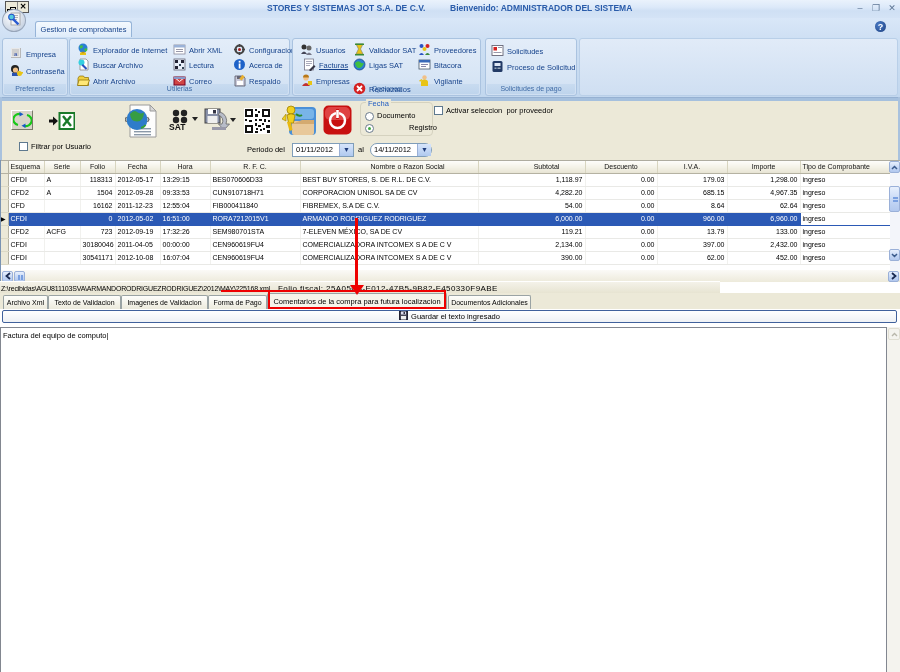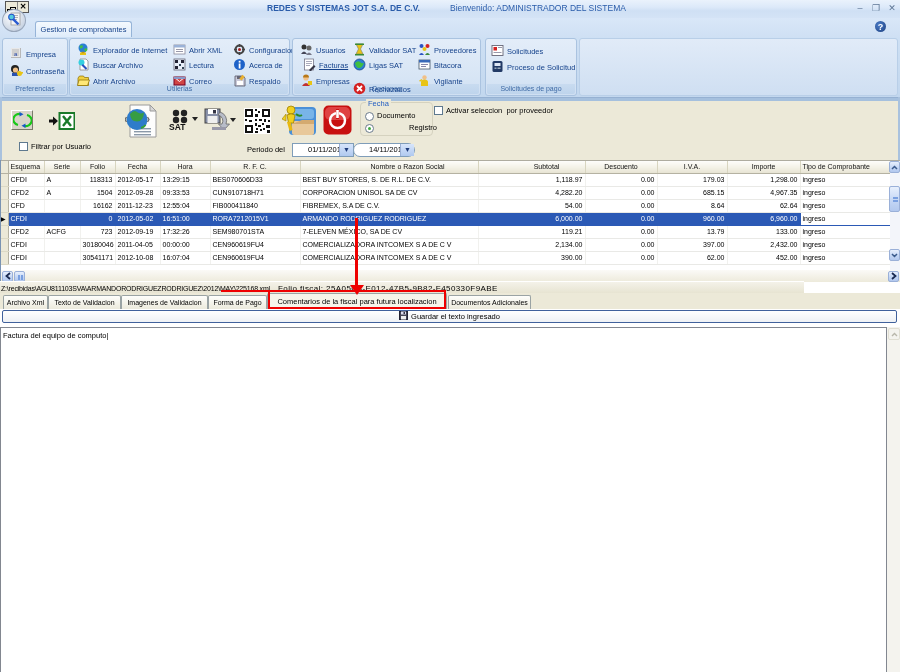--- a/index.html
+++ b/index.html
@@ -21,48 +21,48 @@
 
 #toolbar{left:0;top:98px;width:900px;height:62px;background:#ece9d8;border-top:3px solid #a5c0de;}
 .tbtext{font-size:7.5px;color:#000;}
 
 #fechabox{left:360px;top:102px;width:73px;height:34px;border:1px solid #d5d2bf;border-radius:4px;}
 #fechalab{left:366px;top:99px;font-size:7.5px;color:#2660c2;background:#ece9d8;padding:0 2px;}
 .radio{width:9px;height:9px;border-radius:50%;background:#fff;border:1px solid #6b7b8c;}
 .radiodot{position:absolute;left:2px;top:2px;width:3px;height:3px;border-radius:50%;background:#3faa3f;}
 .chk{width:9px;height:9px;background:#fff;border:1px solid #5e798f;}
 
-.datebox{top:143px;width:62px;height:14px;background:#fff;border:1px solid #7f9db9;font-size:7.5px;line-height:12px;padding-left:15px;}
+.datebox{top:143px;width:62px;height:14px;background:#fff;border:1px solid #7f9db9;font-size:7.5px;line-height:12px;padding-left:3px;}
 .datebtn{position:absolute;right:0px;top:0px;width:14px;height:12px;background:linear-gradient(#d7e5fb,#b0c9ef);border-left:1px solid #9ab0d6;color:#1e3c7b;font-size:7px;text-align:center;line-height:12px;}
 
 #grid{left:0;top:160px;width:900px;height:121px;background:#fff;border-top:1px solid #aeaca0;}
 table{border-collapse:collapse;table-layout:fixed;width:890px;}
 td,th{overflow:hidden;white-space:nowrap;font-weight:normal;padding:0 2px;}
 thead th{height:12px;background:linear-gradient(#fdfdfb 0%,#f2f0e4 60%,#e7e4d3 100%);border-right:1px solid #d8d5c0;border-bottom:1px solid #b5b2a2;font-size:7px;color:#111;}
 tbody td{height:13px;border-right:1px solid #f1f1ee;border-bottom:1px solid #e9e9e6;font-size:7px;color:#000;}
 tr.sel td{background:#2b59b5;color:#fff;border-right-color:#2b59b5;border-bottom-color:#2b59b5;}
 tr.sel td.white{background:#fff;color:#000;}
 td.ind{background:#ece9d8;border-right:1px solid #b5b2a2 !important;border-bottom-color:#dcd9c5 !important;font-size:6px;color:#000;padding:0 0 0 1px;}
 td.r,th.r{text-align:right;}
 td.c,th.c{text-align:center;}
 
-#statusbar{left:0;top:281px;width:804px;height:12px;background:linear-gradient(#f4f2e9,#e7e4d2);border-top:1px solid #fff;font-size:7px;letter-spacing:-0.2px;line-height:13px;color:#000;white-space:nowrap;}
+#statusbar{left:0;top:281px;width:720px;height:12px;background:linear-gradient(#f4f2e9,#e7e4d2);border-top:1px solid #fff;font-size:7px;letter-spacing:-0.2px;line-height:13px;color:#000;white-space:nowrap;}
 #tabs2{left:0;top:293px;width:900px;height:16px;background:#ece9d8;}
 .btab{position:absolute;top:295px;height:14px;background:linear-gradient(#fefefc,#eceadc);border:1px solid #9aa3a4;border-bottom:none;border-radius:2px 2px 0 0;font-size:7px;color:#000;text-align:center;line-height:13px;overflow:hidden;}
 #guardar{left:2px;top:310px;width:895px;height:13px;border:1px solid #40619c;border-radius:2px;background:linear-gradient(#ffffff,#eef1f5);font-size:7.5px;text-align:center;line-height:12px;color:#000;}
 #textarea{left:0;top:327px;width:887px;height:345px;background:#fff;border:1px solid #828790;border-bottom:none;font-size:7.5px;padding:3px 2px;}
 #tascroll{left:887px;top:327px;width:13px;height:345px;background:#f4f3ee;}
 
 .red{background:#ee0000;}
 .sbbtn{background:linear-gradient(#e8f0fd,#c2d5f4 60%,#b2c8ee);border:1px solid #9ab0d8;border-radius:2px;display:flex;align-items:center;justify-content:center;}
 </style></head><body>
 
 <div class="abs" id="titlebar"></div>
-<div class="abs" style="left:267px;top:3px;font-size:8.5px;font-weight:bold;color:#2a5caa;">REDES Y SISTEMAS JOT S.A. DE C.V.</div>
-<div class="abs" style="left:450px;top:3px;font-size:8.5px;font-weight:normal;color:#2a5caa;">Bienvenido: ADMINISTRADOR DEL SISTEMA</div>
+<div class="abs" style="left:267px;top:3px;font-size:8.5px;font-weight:bold;color:#2a5caa;">STORES Y SISTEMAS JOT S.A. DE C.V.</div>
+<div class="abs" style="left:450px;top:3px;font-size:8.5px;font-weight:bold;color:#2a5caa;">Bienvenido: ADMINISTRADOR DEL SISTEMA</div>
 <div class="abs wbtn" style="left:855px;">–</div>
 <div class="abs wbtn" style="left:871px;">❐</div>
 <div class="abs wbtn" style="left:887px;">✕</div>
 
 <div class="abs" id="tabrow"></div>
 <div class="abs" id="ribtab">Gestion de comprobantes</div>
 
 <div class="abs" id="ribbon"></div>
 
 <div class="abs rgroup" style="left:2px;width:66px;">
@@ -327,21 +327,21 @@
     <div class="radiodot"></div>
   </div>
 <div class="abs tbtext" style="left:377px;top:123px;padding-left:32px;">Registro</div>
 <div class="abs chk" style="left:434px;top:106px;"></div>
 <div class="abs tbtext" style="left:446px;top:106px;">Activar seleccion&nbsp; por proveedor</div>
 <div class="abs chk" style="left:19px;top:142px;"></div>
 <div class="abs tbtext" style="left:31px;top:142px;">Filtrar por Usuario</div>
 <div class="abs tbtext" style="left:247px;top:145px;">Periodo del</div>
 <div class="abs datebox" style="left:292px;">01/11/2012<div class="datebtn">▼</div></div>
 <div class="abs tbtext" style="left:358px;top:145px;">al</div>
-<div class="abs datebox" style="left:353px;border-radius:7px;">14/11/2012<div class="datebtn">▼</div></div>
+<div class="abs datebox" style="left:370px;border-radius:7px;">14/11/2012<div class="datebtn">▼</div></div>
 
 <div class="abs" id="grid">
 <table>
 <colgroup>
         <col style="width:8px">
         <col style="width:36px">
         <col style="width:36px">
         <col style="width:35px">
         <col style="width:45px">
         <col style="width:50px">
@@ -516,21 +516,21 @@
     <span style="position:absolute;left:1px;">Z:\recibidas\AGU811103SVA\ARMANDORODRIGUEZRODRIGUEZ\2012\MAY\225168.xml</span>
     <span style="position:absolute;left:278px;font-size:8px;letter-spacing:0.42px;">Folio fiscal: 25A05C8-E012-47B5-9B82-F450330F9ABE</span>
   </div>
 <div class="abs red" style="left:221px;top:290px;width:47px;height:2px;"></div>
 
 <div class="abs" id="tabs2"></div>
 <div class="abs btab" style="left:3px;width:45px;">Archivo Xml</div>
 <div class="abs btab" style="left:48px;width:73px;">Texto de Validacion</div>
 <div class="abs btab" style="left:121px;width:87px;">Imagenes de Validacion</div>
 <div class="abs btab" style="left:208px;width:59px;">Forma de Pago</div>
-<div class="abs btab" style="left:267px;top:293px;width:180px;height:16px;background:#f6f4ea;line-height:15px;font-size:7.5px;">Comentarios de la fiscal para futura localizacion</div>
+<div class="abs btab" style="left:267px;top:293px;width:180px;height:16px;background:#f6f4ea;line-height:15px;font-size:7.5px;">Comentarios de la compra para futura localizacion</div>
 <div class="abs btab" style="left:448px;width:83px;">Documentos Adicionales</div>
 
 <div class="abs" id="guardar"><svg width="9" height="9" style="vertical-align:-1px;margin-right:3px;">
       <rect x="0.5" y="0.5" width="8" height="8" fill="#445" stroke="#223"></rect>
       <rect x="2" y="0.5" width="5" height="3" fill="#dde"></rect>
       <rect x="4.5" y="1" width="1.5" height="2" fill="#334"></rect>
       <rect x="2" y="5" width="5" height="3.5" fill="#eee"></rect>
     </svg>Guardar el texto ingresado</div>
 <div class="abs" id="textarea">Factura del equipo de computo|</div>
 <div class="abs" id="tascroll"></div>

